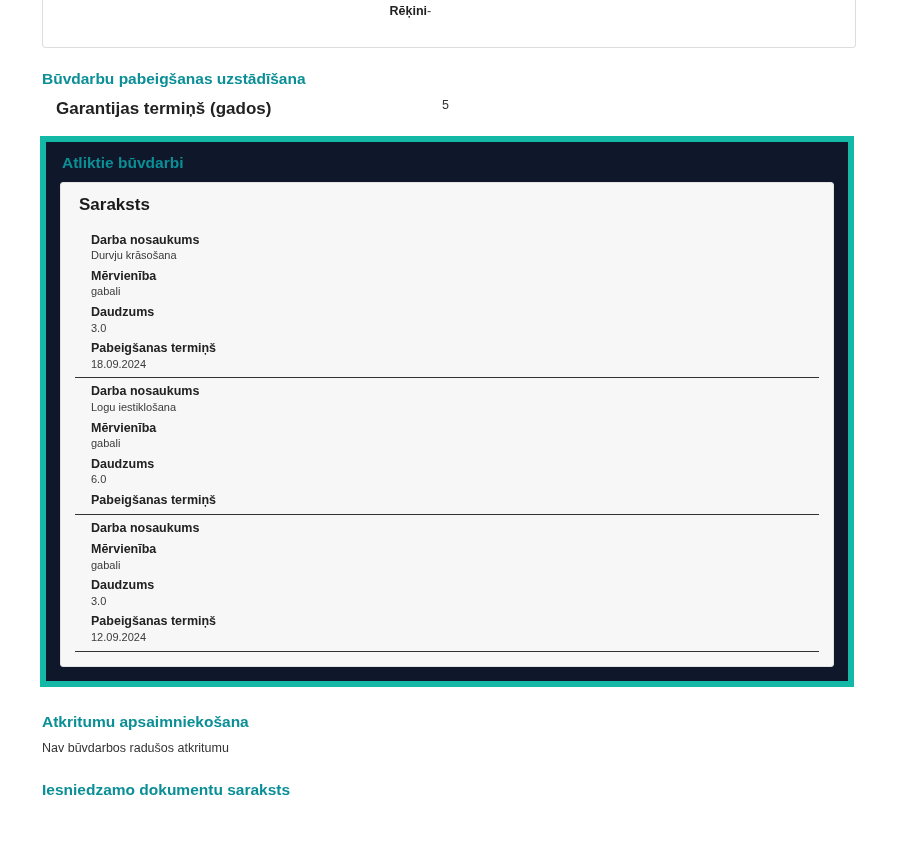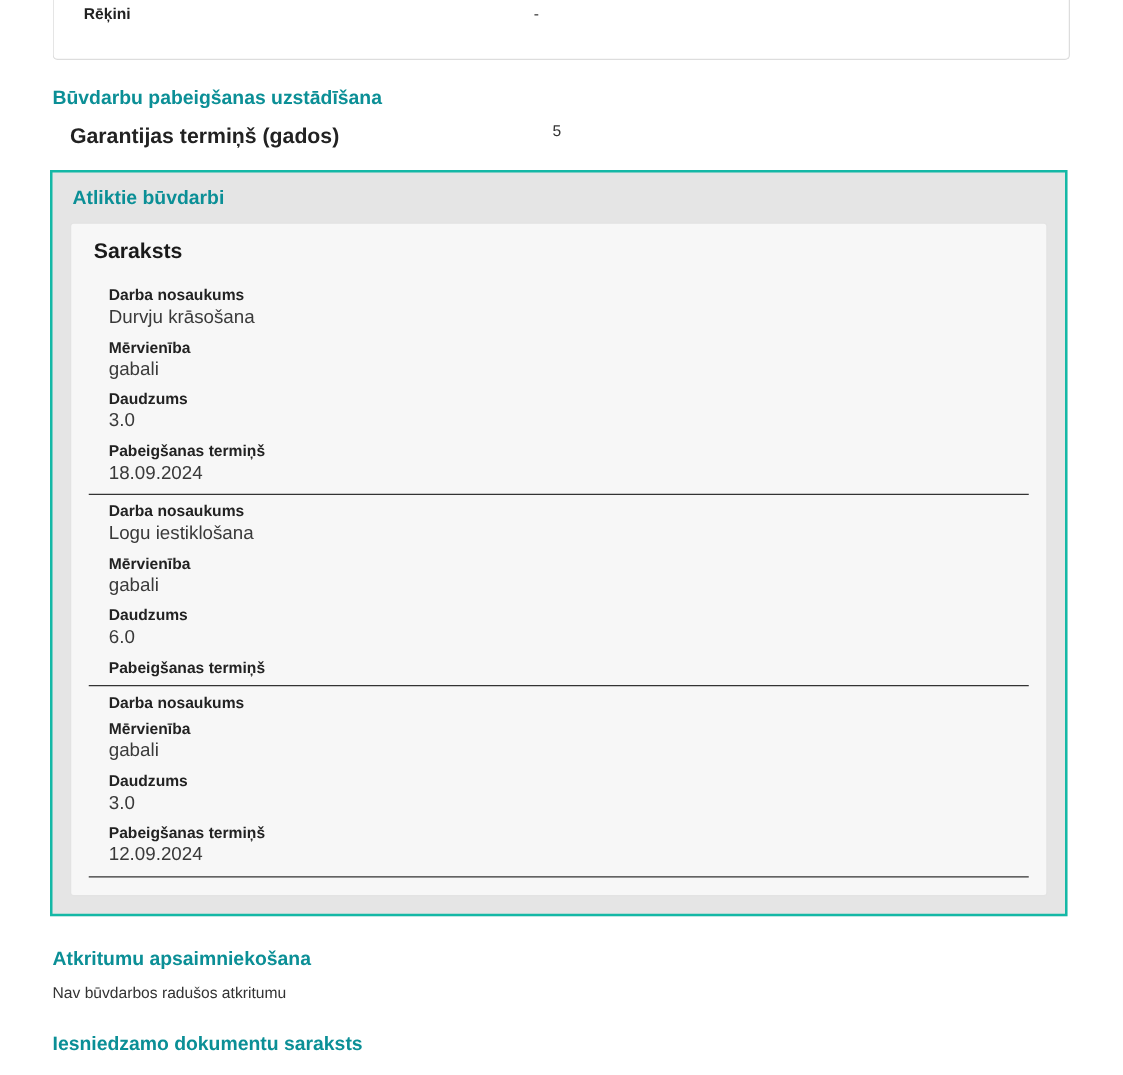--- a/index.html
+++ b/index.html
@@ -45,21 +45,21 @@
     line-height: 1.25;
   }
   .kv-value {
     font-size: 12.5px;
     color: #333333;
     line-height: 1.25;
   }
   .top-card .kv-row {
     padding: 4px 0 0 24px;
   }
-  .top-card .kv-label { width: 360px; }
+  .top-card .kv-label { width: 360px; text-align: right; }
 
   .section-title {
     color: #0b8f96;
     font-size: 15.5px;
     font-weight: bold;
     margin: 22px 0 10px 2px;
   }
 
   .warranty-row {
     display: flex;
@@ -73,25 +73,25 @@
     line-height: 1.3;
   }
   .warranty-value {
     font-size: 12.5px;
     color: #333333;
   }
 
   
   .highlight-block {
     position: relative;
-    border: 2px solid #14b8a6;
+    border: 6px solid #14b8a6;
     margin: 16px 4px 0 0;
     padding: 10px 14px 14px 14px;
     box-sizing: border-box;
-    background: #e5e5e5;
+    background: #0f172a;
   }
   .highlight-block .section-title {
     margin: 2px 0 10px 2px;
   }
   .list-card {
     background: #f7f7f7;
     border: 1px solid #e3e3e3;
     border-radius: 3px;
     padding: 10px 14px 14px 14px;
     box-sizing: border-box;
@@ -112,21 +112,21 @@
   .field {
     padding: 5px 0 0 16px;
   }
   .field-label {
     font-size: 12.5px;
     font-weight: bold;
     color: #222222;
     line-height: 1.3;
   }
   .field-value {
-    font-size: 15px;
+    font-size: 11px;
     color: #3a3a3a;
     line-height: 1.35;
   }
 
   .plain-text {
     font-size: 12.5px;
     color: #333333;
     margin: 0 0 0 2px;
   }
   .gap-lg { margin-top: 26px; }

